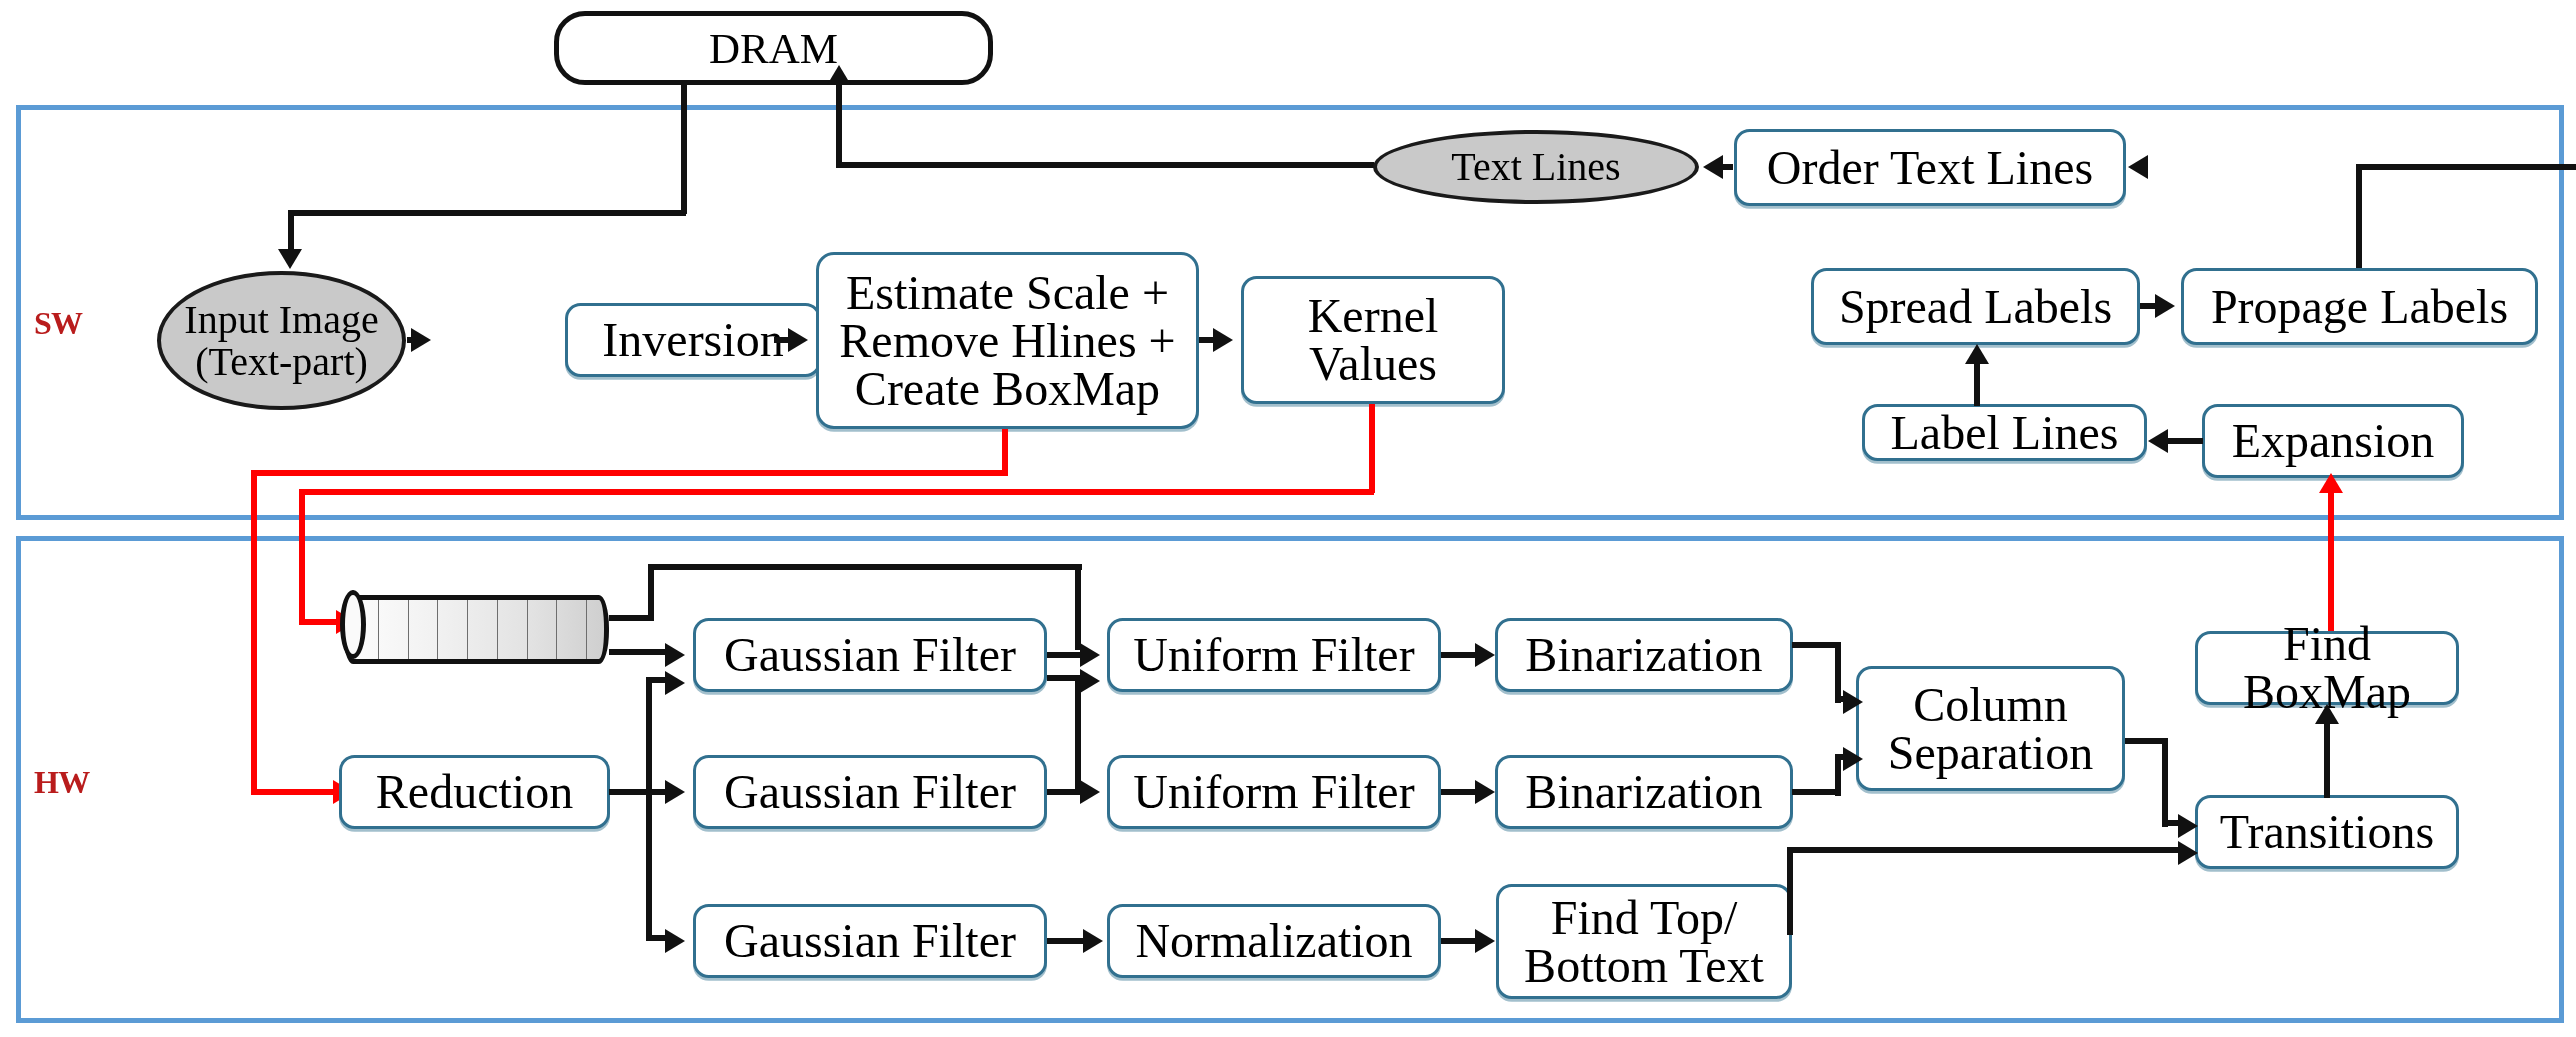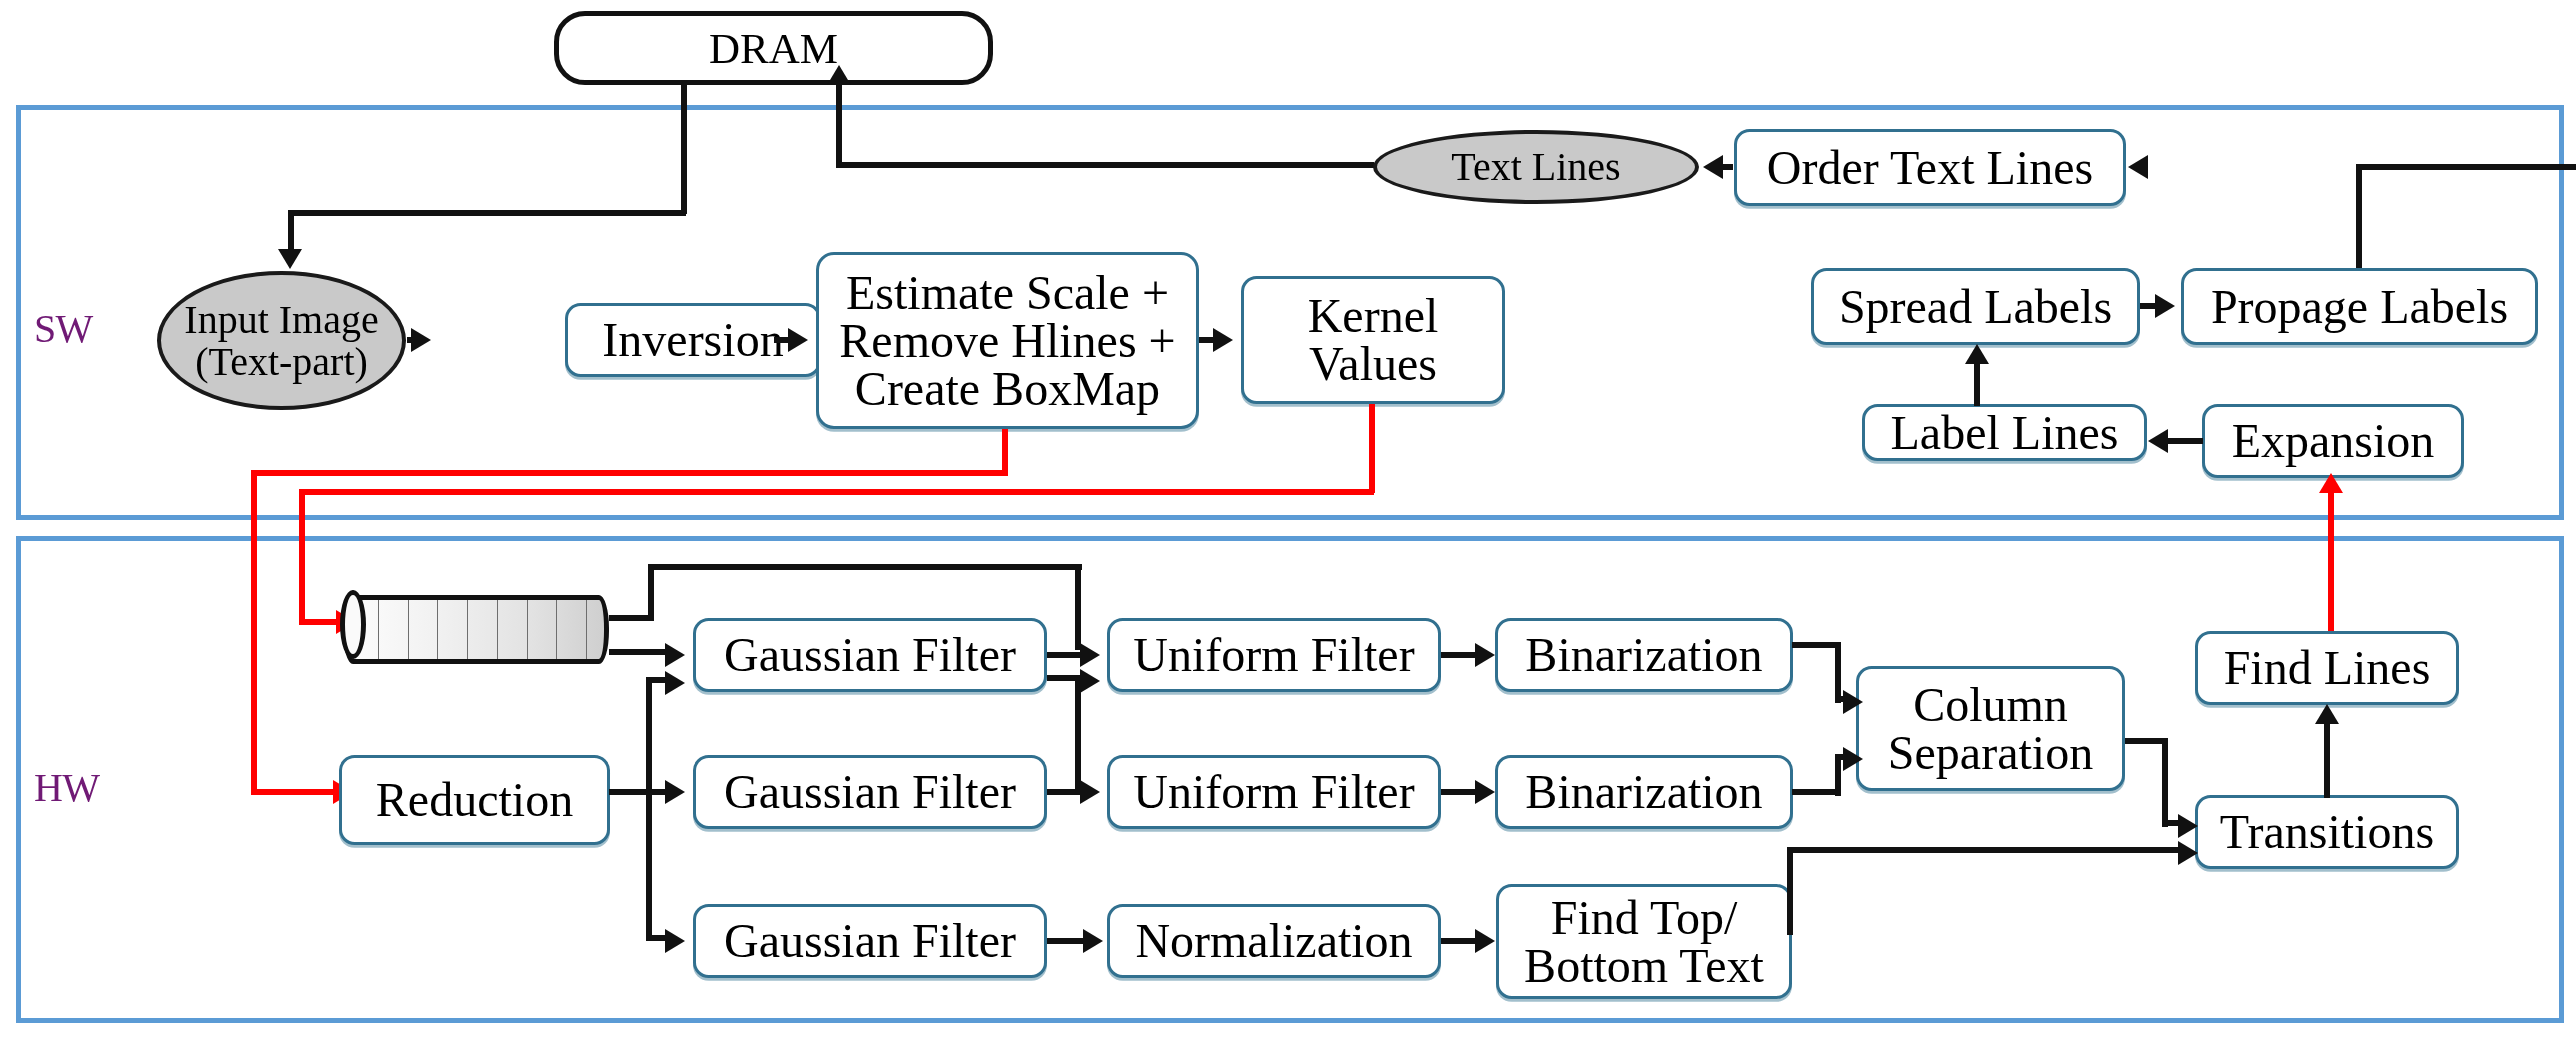--- a/index.html
+++ b/index.html
@@ -4,22 +4,22 @@
 <style>
   html,body{margin:0;padding:0;background:#ffffff;}
   body{width:2576px;height:1037px;font-family:"Liberation Serif",serif;}
   #root{position:relative;width:2576px;height:1037px;overflow:hidden;background:#fff;}
 
   
   .zone{position:absolute;border:5px solid #5B9BD5;background:transparent;box-sizing:border-box;}
   #zone-sw{left:15.6px;top:105px;width:2548px;height:415px;}
   #zone-hw{left:15.6px;top:536px;width:2548px;height:487px;}
 
-  .zone-label{position:absolute;font-family:"Liberation Serif",serif;font-weight:normal;
-              font-size:40px;color:#701a75;letter-spacing:-0.7px;}
+  .zone-label{position:absolute;font-family:"Liberation Serif",serif;font-weight:bold;
+              font-size:32px;color:#b91c1c;letter-spacing:-0.7px;}
   #label-sw{left:34px;top:305px;}
   #label-hw{left:34px;top:764px;}
 
   
   .node{position:absolute;box-sizing:border-box;display:flex;align-items:center;
         justify-content:center;text-align:center;color:#000;background:#fff;}
   .proc{border:3.5px solid #31708F;border-radius:15.6px;
         box-shadow:0 2.8px 0 0 rgba(49,112,143,.45);}
   .proc .t{font-size:48px;line-height:1.0;padding:0 8.5px;white-space:pre-line;}
   .dram{border:5px solid #111;border-radius:31px;background:#fff;}
@@ -156,21 +156,21 @@
       <div class="seg" style="left:89px;"></div>
         <div class="seg" style="left:119px;"></div>
       <div class="seg" style="left:149px;"></div>
         <div class="seg" style="left:179px;"></div>
       <div class="seg" style="left:208px;"></div>
         <div class="seg" style="left:238px;"></div>
     </div>
     <div class="cap"></div>
   </div>
 
-  <div class="node proc" style="left:339px;top:755px;width:271px;height:90px;font-family:Liberation Serif, serif;">
+  <div class="node proc" style="left:339px;top:755px;width:271px;height:74px;font-family:Liberation Serif, serif;">
     <span class="t">Reduction</span>
   </div>
 
   <div class="node proc" style="left:693px;top:618px;width:354px;height:74px;">
     <span class="t">Gaussian Filter</span>
   </div>
   <div class="node proc" style="left:693px;top:755px;width:354px;height:74px;">
     <span class="t">Gaussian Filter</span>
   </div>
   <div class="node proc" style="left:693px;top:904px;width:354px;height:74px;">
@@ -200,21 +200,21 @@
 
   <div class="node proc" style="left:1856px;top:666px;width:269px;height:125px;">
     <span class="t">Column
 Separation</span>
   </div>
 
   <div class="node proc" style="left:2195px;top:795px;width:264px;height:74px;">
     <span class="t">Transitions</span>
   </div>
   <div class="node proc" style="left:2195px;top:631px;width:264px;height:74px;">
-    <span class="t">Find Lines</span>
+    <span class="t">Find BoxMap</span>
   </div>
 
   <div class="ln" style="left:609px;top:615px;width:44px;height:6.4px;"></div>
   <div class="ln" style="left:648px;top:564px;width:6.4px;height:57px;"></div>
   <div class="ln" style="left:648px;top:564px;width:434px;height:6.4px;"></div>
   <div class="ln" style="left:1075px;top:564px;width:6.4px;height:86px;"></div>
   <div class="ah r" style="left:1080px;top:643px;"></div>
 
   <div class="ln" style="left:609px;top:649px;width:60px;height:6.4px;"></div>
   <div class="ah r" style="left:665px;top:643px;"></div>

